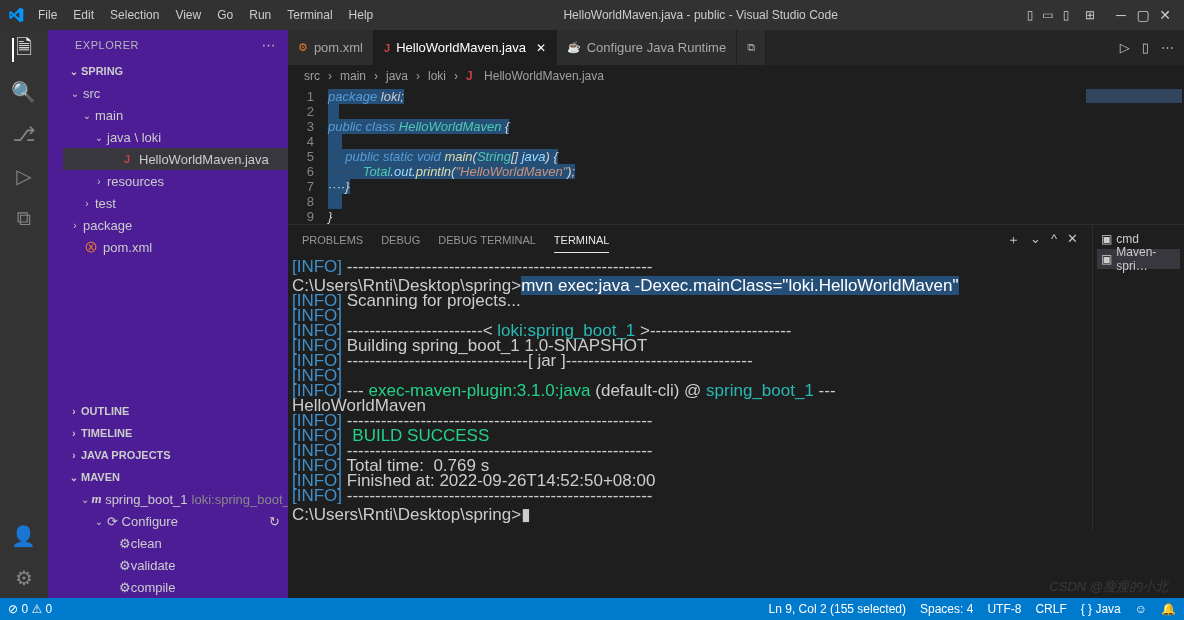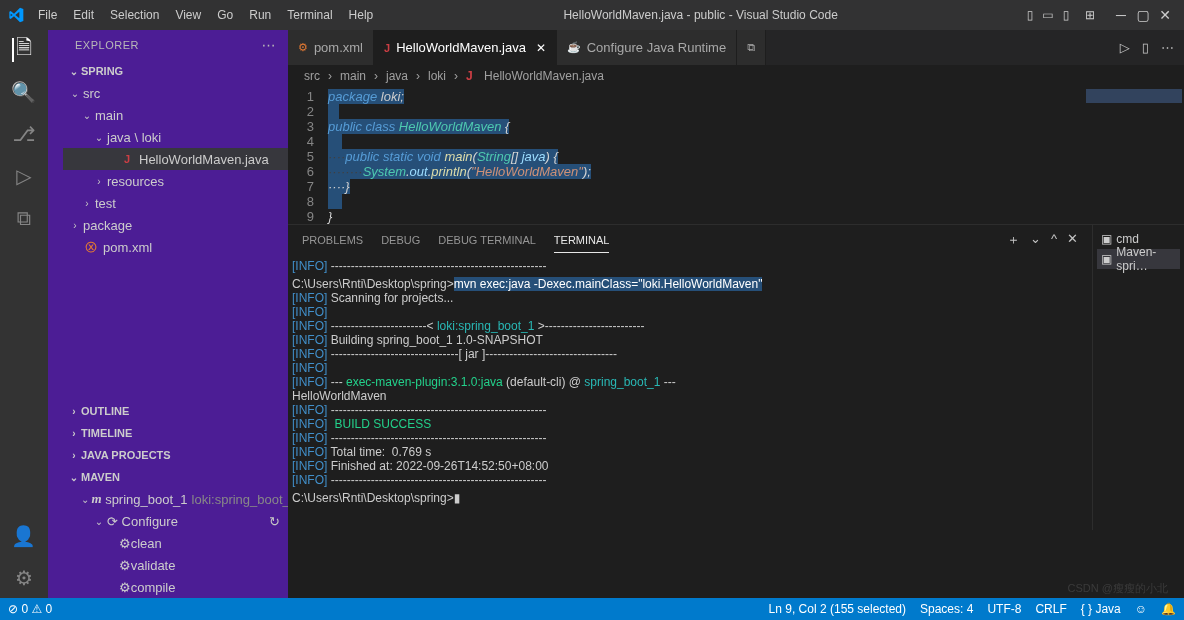--- a/index.html
+++ b/index.html
@@ -64,31 +64,31 @@
 .minimap { position:absolute; right:0; top:0; width:100px; height:130px; }
 .minimap .mm-sel { position:absolute; right:2px; top:2px; width:96px; height:14px; background:#3a5378; opacity:.7; }
 
 
 .panel { flex:0 0 306px; background:#1e1e1e; border-top:1px solid #2d2d2d; display:flex; }
 .panel-main { flex:1; display:flex; flex-direction:column; }
 .panel-tabs { height:30px; display:flex; align-items:center; padding:0 14px; gap:18px; font-size:11px; color:#969696; }
 .panel-tabs .pt { padding:6px 0; cursor:default;text-align:center; }
 .panel-tabs .pt.active { color:#e7e7e7; border-bottom:1px solid #e7e7e7; }
 .panel-tabs .pactions { margin-left:auto; display:flex; gap:10px; color:#c5c5c5; font-size:13px; }
-.terminal { flex:1; font-family:Consolas,monospace; font-size:12px; line-height:14px; padding:4px 6px 4px 4px; white-space:pre; color:#cccccc; overflow:hidden; }
+.terminal { flex:1; font-family:Consolas,monospace; font-size:17px; line-height:14px; padding:4px 6px 4px 4px; white-space:pre; color:#cccccc; overflow:hidden; }
 .t-info{color:#418fca}.t-cyan{color:#29b8b5}.t-grn{color:#23d18b}.t-hl{background:#264f78;color:#fff}
 .term-side { width:92px; border-left:1px solid #2d2d2d; padding:4px; font-size:12px; }
 .term-side .ts-row { display:flex; align-items:center; height:20px; gap:4px; padding:0 4px; }
 .term-side .ts-row.active { background:#37373d; }
 
 
 .statusbar { height:22px; background:#007acc; color:#fff; display:flex; align-items:center; font-size:12px; padding:0 8px; gap:12px; }
 .statusbar .right { margin-left:auto; display:flex; gap:14px; align-items:center; }
 
-.watermark { position:fixed; right:16px; bottom:24px; color:#aaaaaa33; font-size:11px; pointer-events:none;}
+.watermark { position:fixed; right:16px; bottom:24px; color:#aaaaaa33; font-size:13px; pointer-events:none;font-style:italic;}
 </style>
 </head>
 <body>
 
 <div class="root">
 
   <div class="titlebar">
     <span class="vs-logo">
       <svg viewBox="0 0 24 24" width="16" height="16">
           <path fill="#0098ff" d="M23 3l-5-2-9 9-5-4-2 1v10l2 1 5-4 9 9 5-2V3zM4 14v-4l3 2-3 2zm13 3l-6-5 6-5v10z"></path>
@@ -246,21 +246,21 @@
             <div>7</div>
             <div>8</div>
             <div>9</div>
           </div>
         <div class="lines">
           <div class="ln"><span class="sel"><span class="tk-kw">package</span><span> loki;</span></span></div>
           <div class="ln"><span class="sel">   </span></div>
           <div class="ln"><span class="sel"><span class="tk-kw">public</span> <span class="tk-kw">class</span> <span class="tk-cls">HelloWorldMaven</span> <span class="tk-pn">{</span></span></div>
           <div class="ln"><span class="sel">    </span></div>
           <div class="ln"><span class="sel"><span style="color:#404040">····</span><span class="tk-kw">public</span> <span class="tk-kw">static</span> <span class="tk-kw">void</span> <span class="tk-fn">main</span><span class="tk-pn">(</span><span class="tk-cls">String</span><span class="tk-pn">[] </span><span class="tk-id">java</span><span class="tk-pn">) {</span></span></div>
-          <div class="ln"><span class="sel"><span style="color:#404040">········</span><span class="tk-cls">System</span><span class="tk-pn">.</span><span class="tk-id">out</span><span class="tk-pn">.</span><span class="tk-fn">println</span><span class="tk-pn">(</span><span class="tk-str">"HelloWorldMaven"</span><span class="tk-pn">);</span></span></div>
+          <div class="ln"><span class="sel"><span style="color:#404040">········</span><span class="tk-cls">Total</span><span class="tk-pn">.</span><span class="tk-id">out</span><span class="tk-pn">.</span><span class="tk-fn">println</span><span class="tk-pn">(</span><span class="tk-str">"HelloWorldMaven"</span><span class="tk-pn">);</span></span></div>
           <div class="ln"><span class="sel"><span class="tk-pn">····}</span></span></div>
           <div class="ln"><span class="sel">    </span></div>
           <div class="ln"><span class="tk-pn">}</span></div>
         </div>
         <div class="minimap">
             <div class="mm-sel"></div>
           </div>
       </div>
 
       <div class="panel">

